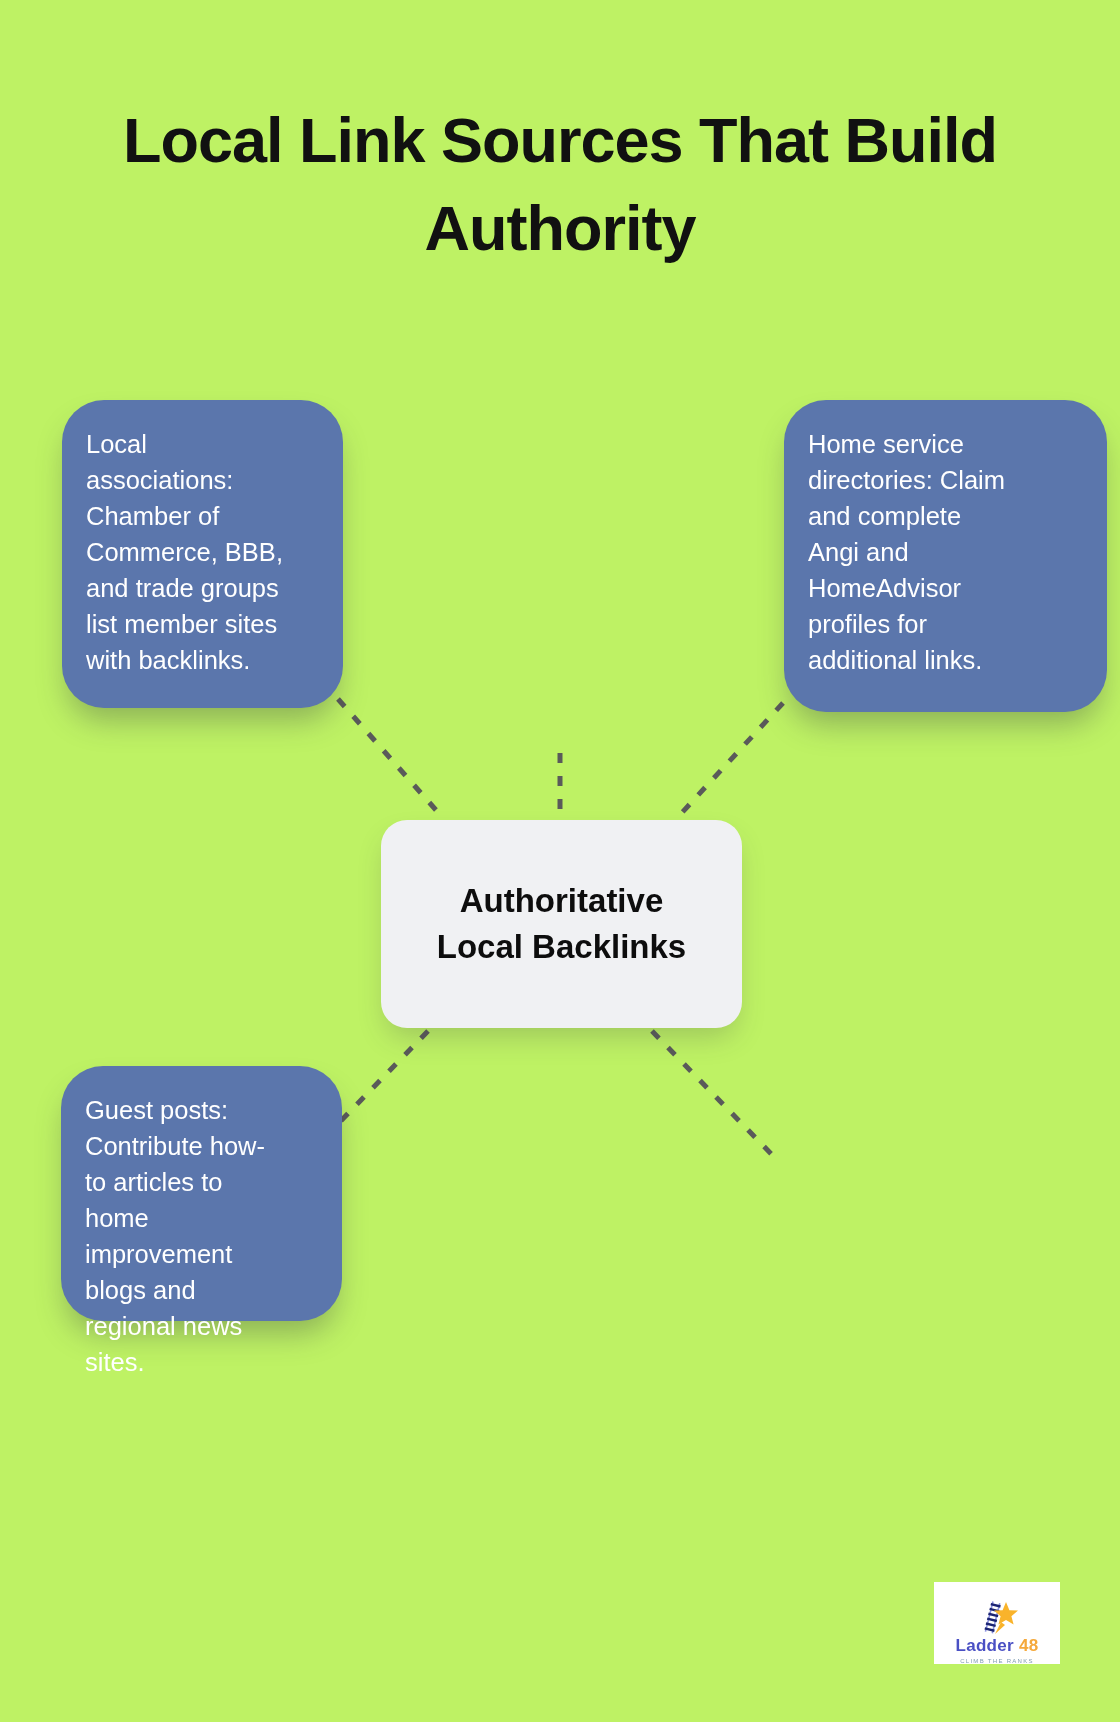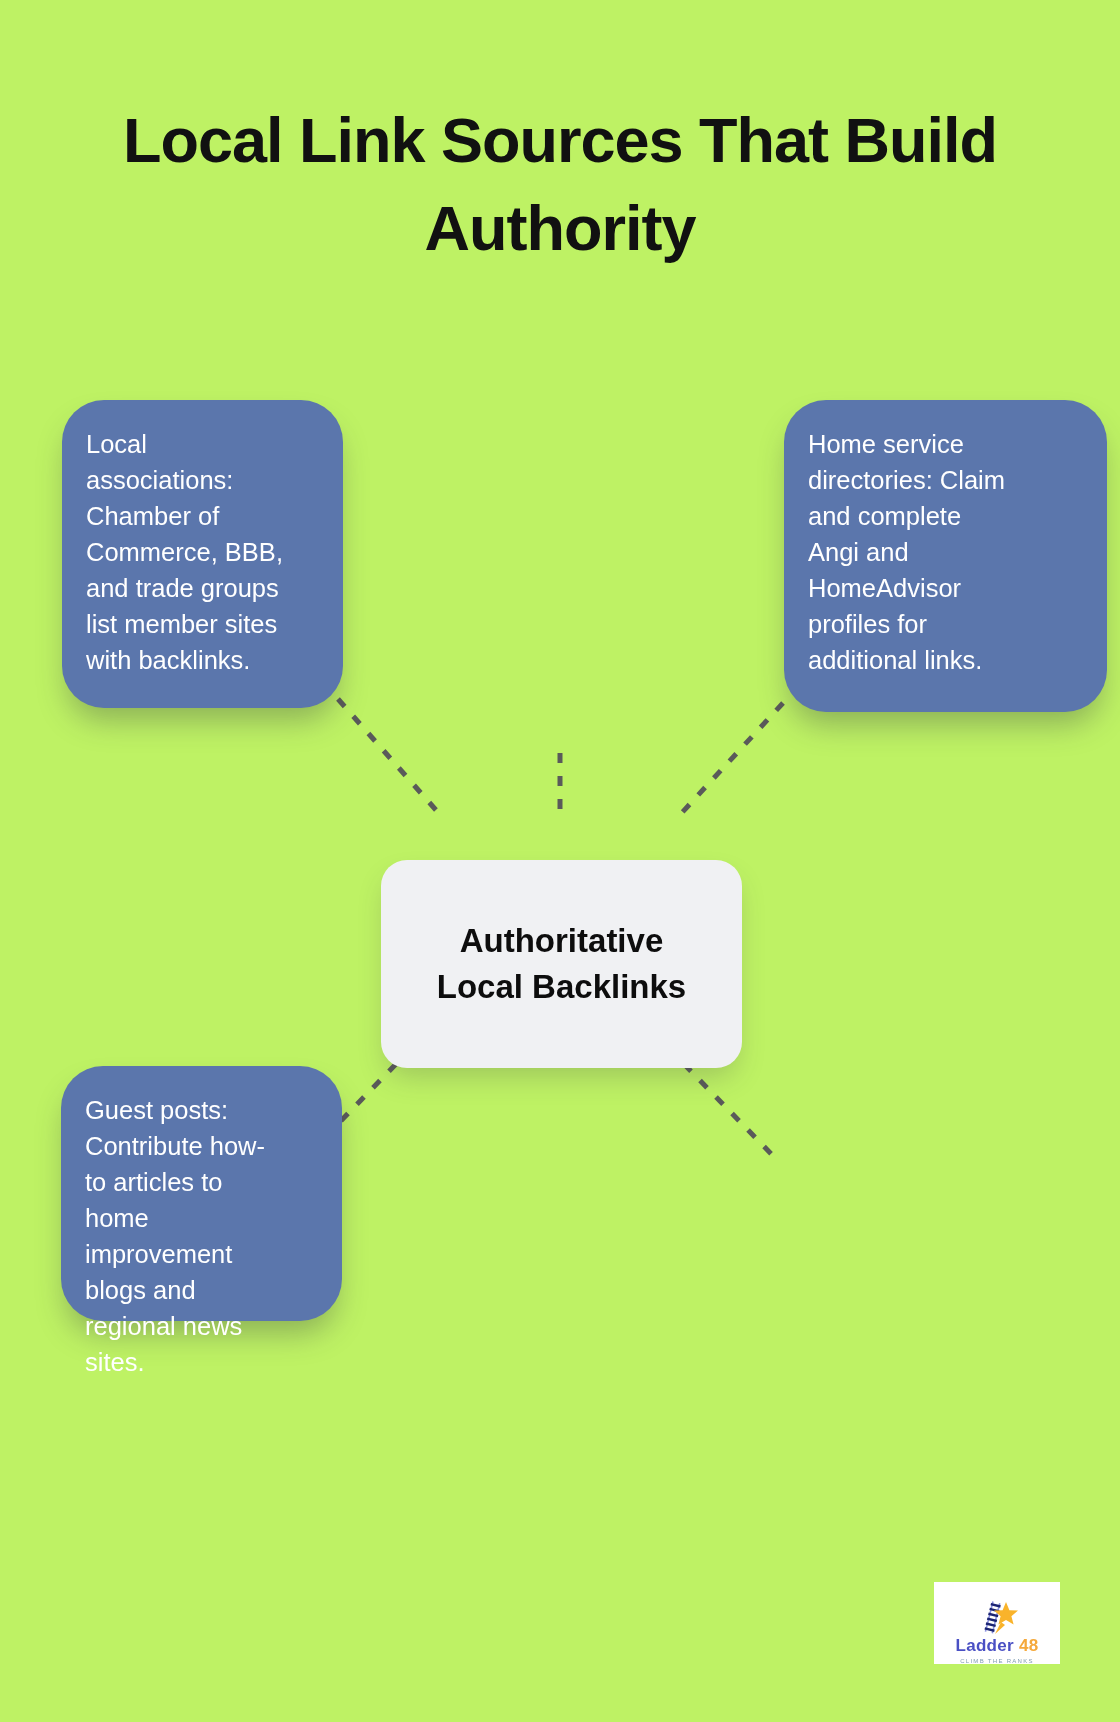--- a/index.html
+++ b/index.html
@@ -71,21 +71,20 @@
     box-shadow: 0 14px 28px -6px rgba(60, 64, 72, 0.25);
     display: flex;
     flex-direction: column;
     align-items: center;
     justify-content: center;
     text-align: center;
     color: #0d0d0d;
     font-weight: 700;
     font-size: 33px;
     line-height: 46px;
-    margin-top: 40px;
   }
   .logo-card {
     position: absolute;
     left: 934px;
     top: 1582px;
     width: 126px;
     height: 82px;
     background: #ffffff;
     display: flex;
     flex-direction: column;

